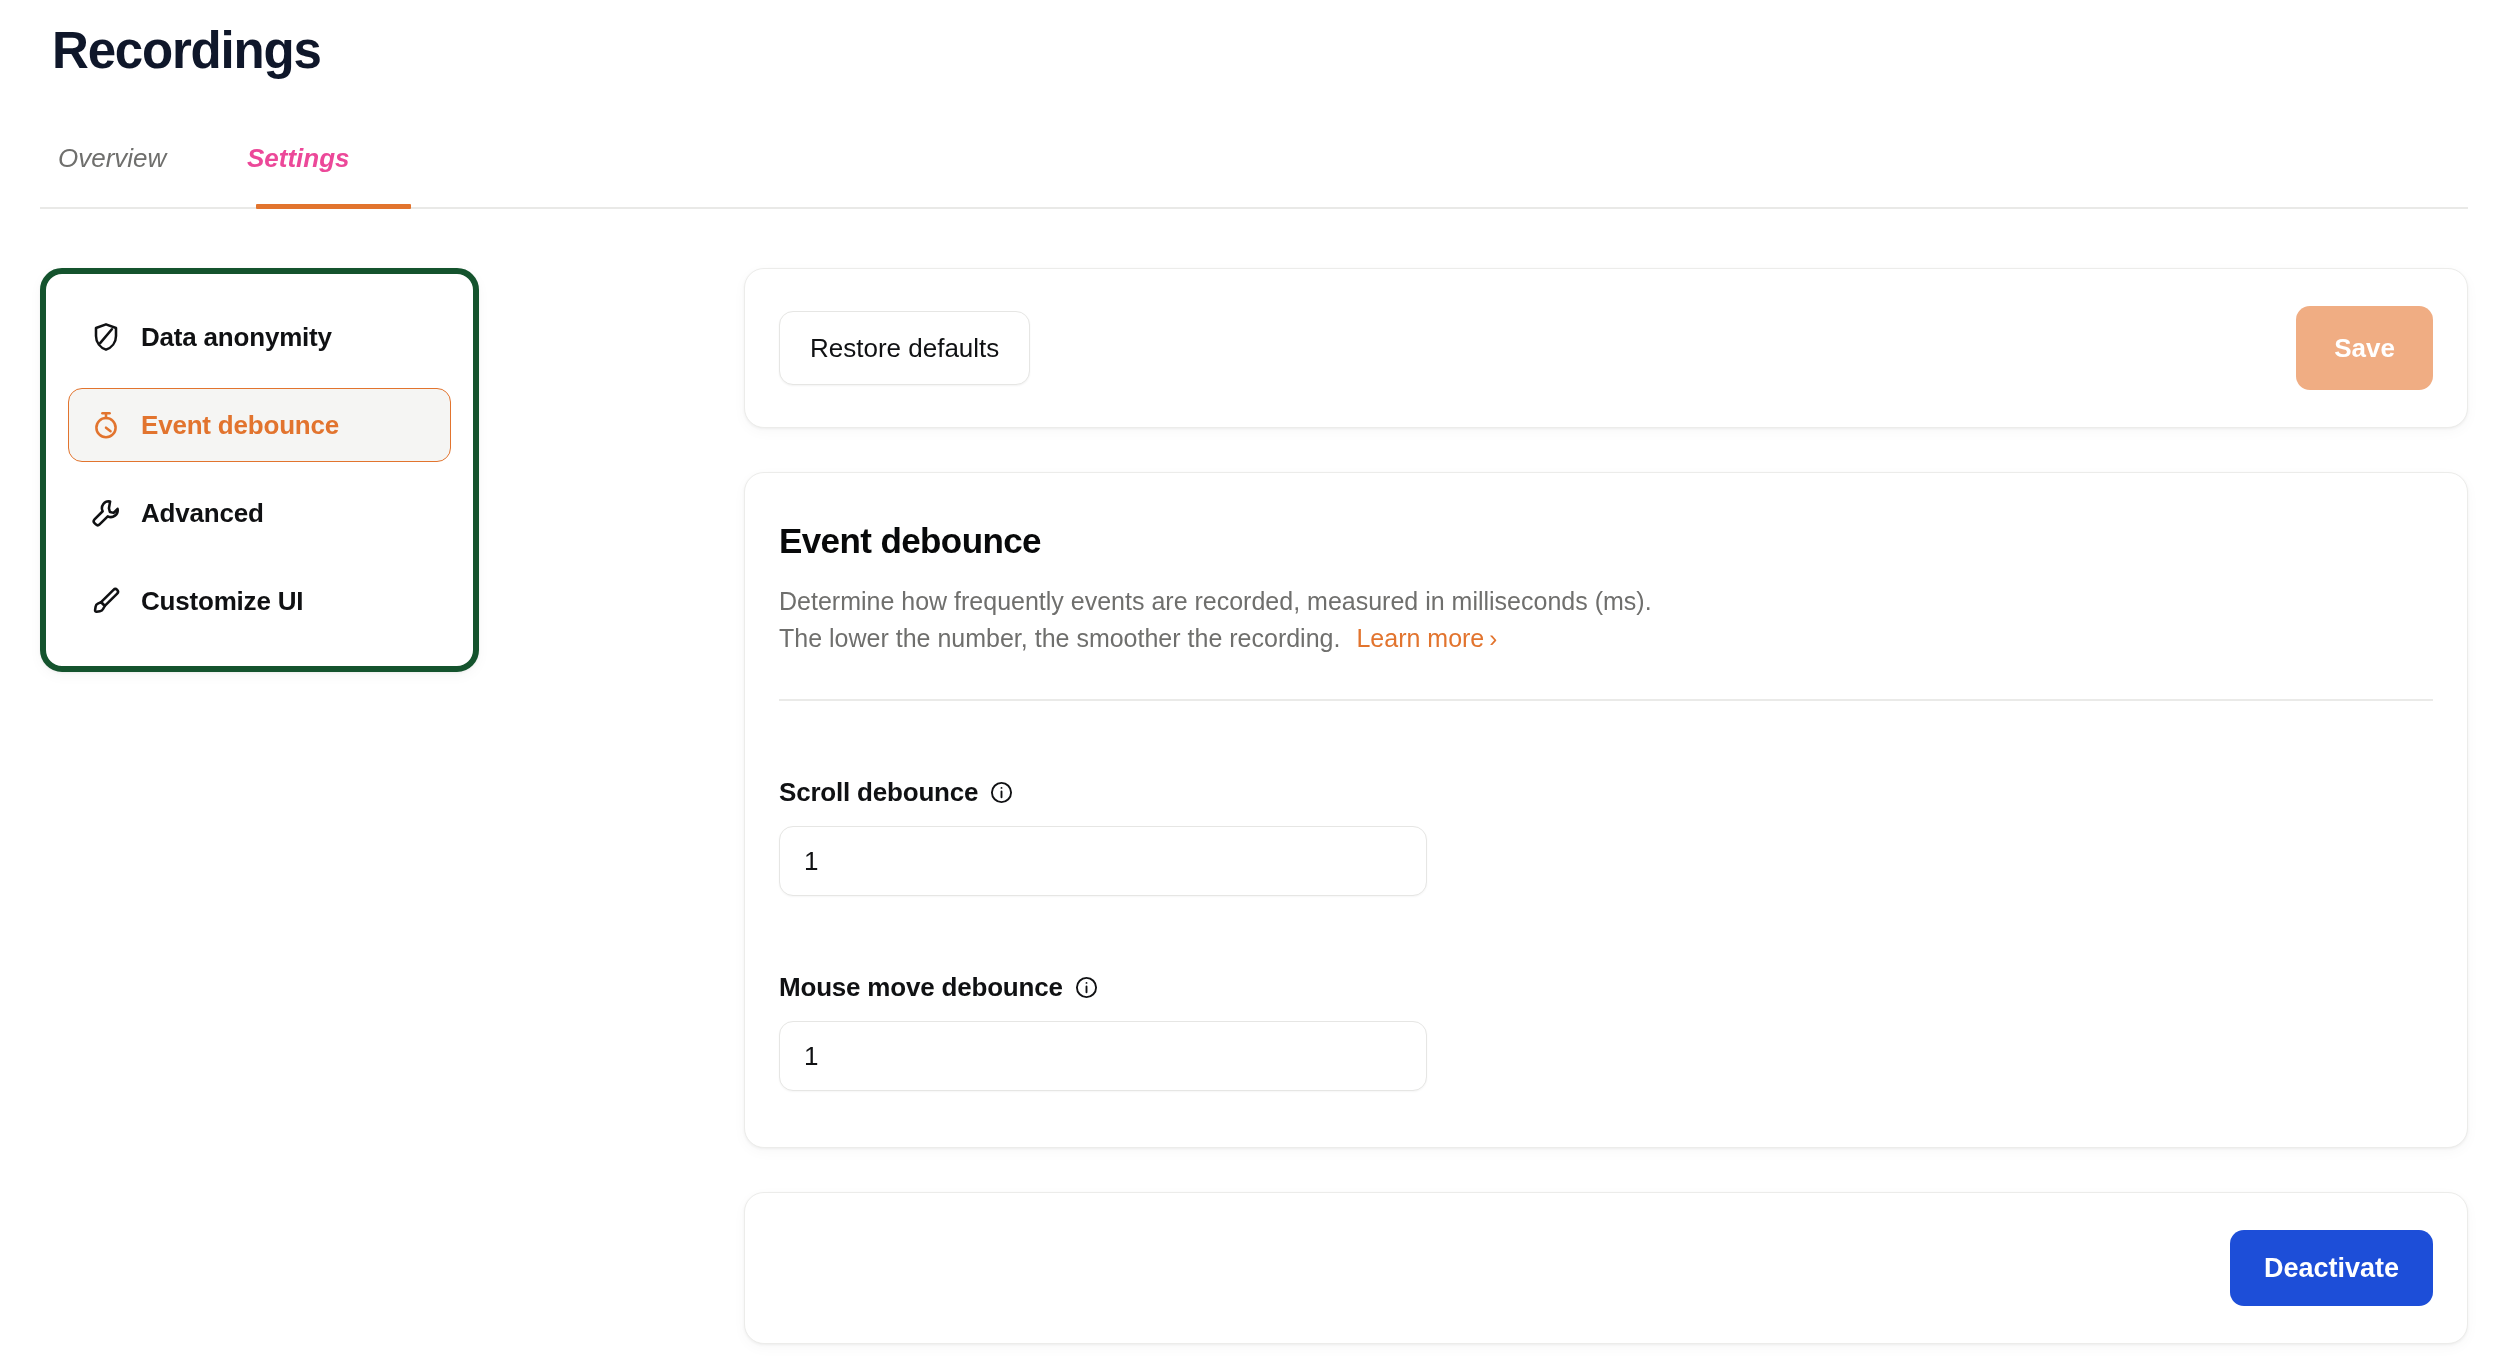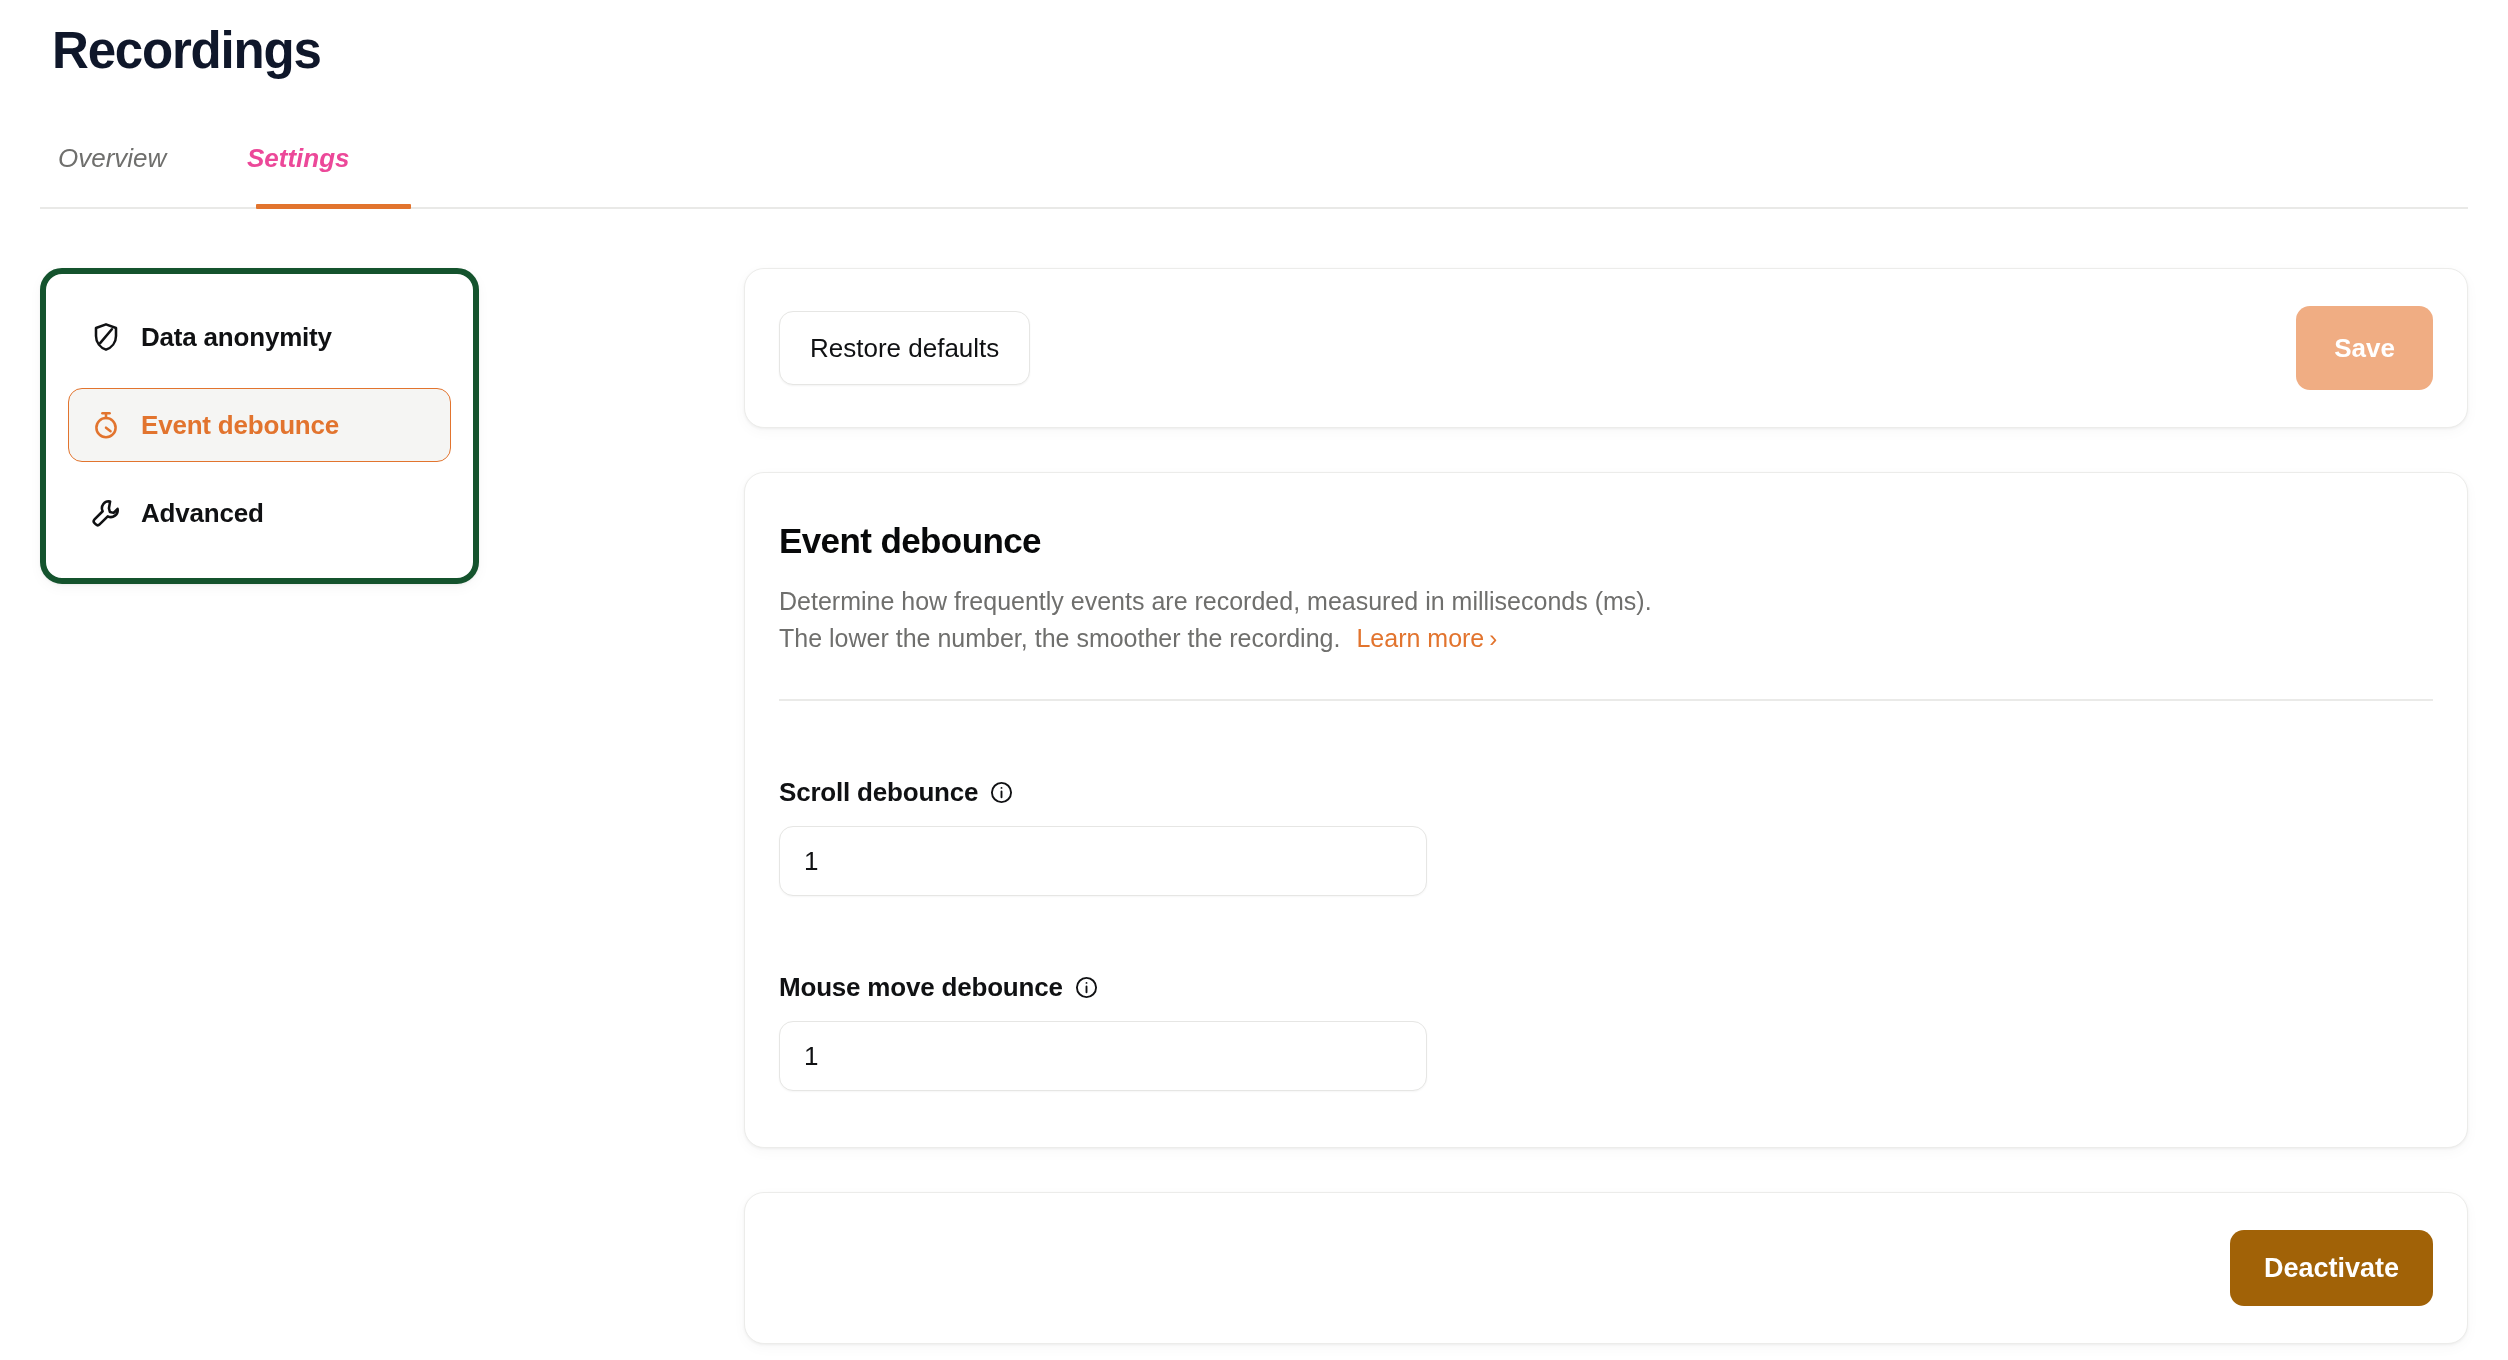--- a/index.html
+++ b/index.html
@@ -247,21 +247,21 @@
   .deactivate-card {
     height: 152px;
     display: flex;
     align-items: center;
     justify-content: flex-end;
     padding: 0 34px;
   }
   .btn-deactivate {
     height: 76px;
     padding: 0 34px;
-    background: #a16207;
+    background: #1d4ed8;
     border-radius: 14px;
     font-size: 27px;
     font-weight: 700;
     color: #ffffff;
   }
 </style>
 </head>
 <body>
 
 <div class="page">
@@ -303,20 +303,29 @@
 
       <button class="nav-item">
         <span class="nav-icon">
           <svg viewBox="0 0 24 24" fill="none" stroke="currentColor" stroke-width="1.9" stroke-linecap="round" stroke-linejoin="round">
             <path d="M15.1 3.3a5.2 5.2 0 0 0-5.6 7.4L3.4 16.8a2 2 0 0 0 0 2.8l1 1a2 2 0 0 0 2.8 0l6.1-6.1a5.2 5.2 0 0 0 7.4-5.6l-3 3-2.8-.7-.7-2.8z"></path>
           </svg>
         </span>
         <span class="nav-label">Advanced</span>
       </button>
 
+      <button class="nav-item">
+        <span class="nav-icon">
+          <svg viewBox="0 0 24 24" fill="none" stroke="currentColor" stroke-width="1.9" stroke-linecap="round" stroke-linejoin="round">
+            <path d="M20.4 3.6a2 2 0 0 0-2.8 0L8.3 12.9l2.8 2.8 9.3-9.3a2 2 0 0 0 0-2.8z"></path>
+            <path d="M8.3 12.9 5.9 14a3 3 0 0 0-1.7 2.3l-.4 2.6a1 1 0 0 0 1.1 1.1l2.6-.4A3 3 0 0 0 9.8 18l1.3-2.3z"></path>
+          </svg>
+        </span>
+        <span class="nav-label">Customize UI</span>
+      </button>
 
     </nav>
 
     <div class="main">
 
       <div class="card action-bar">
         <button class="btn btn-restore">Restore defaults</button>
         <button class="btn btn-save">Save</button>
       </div>
 

